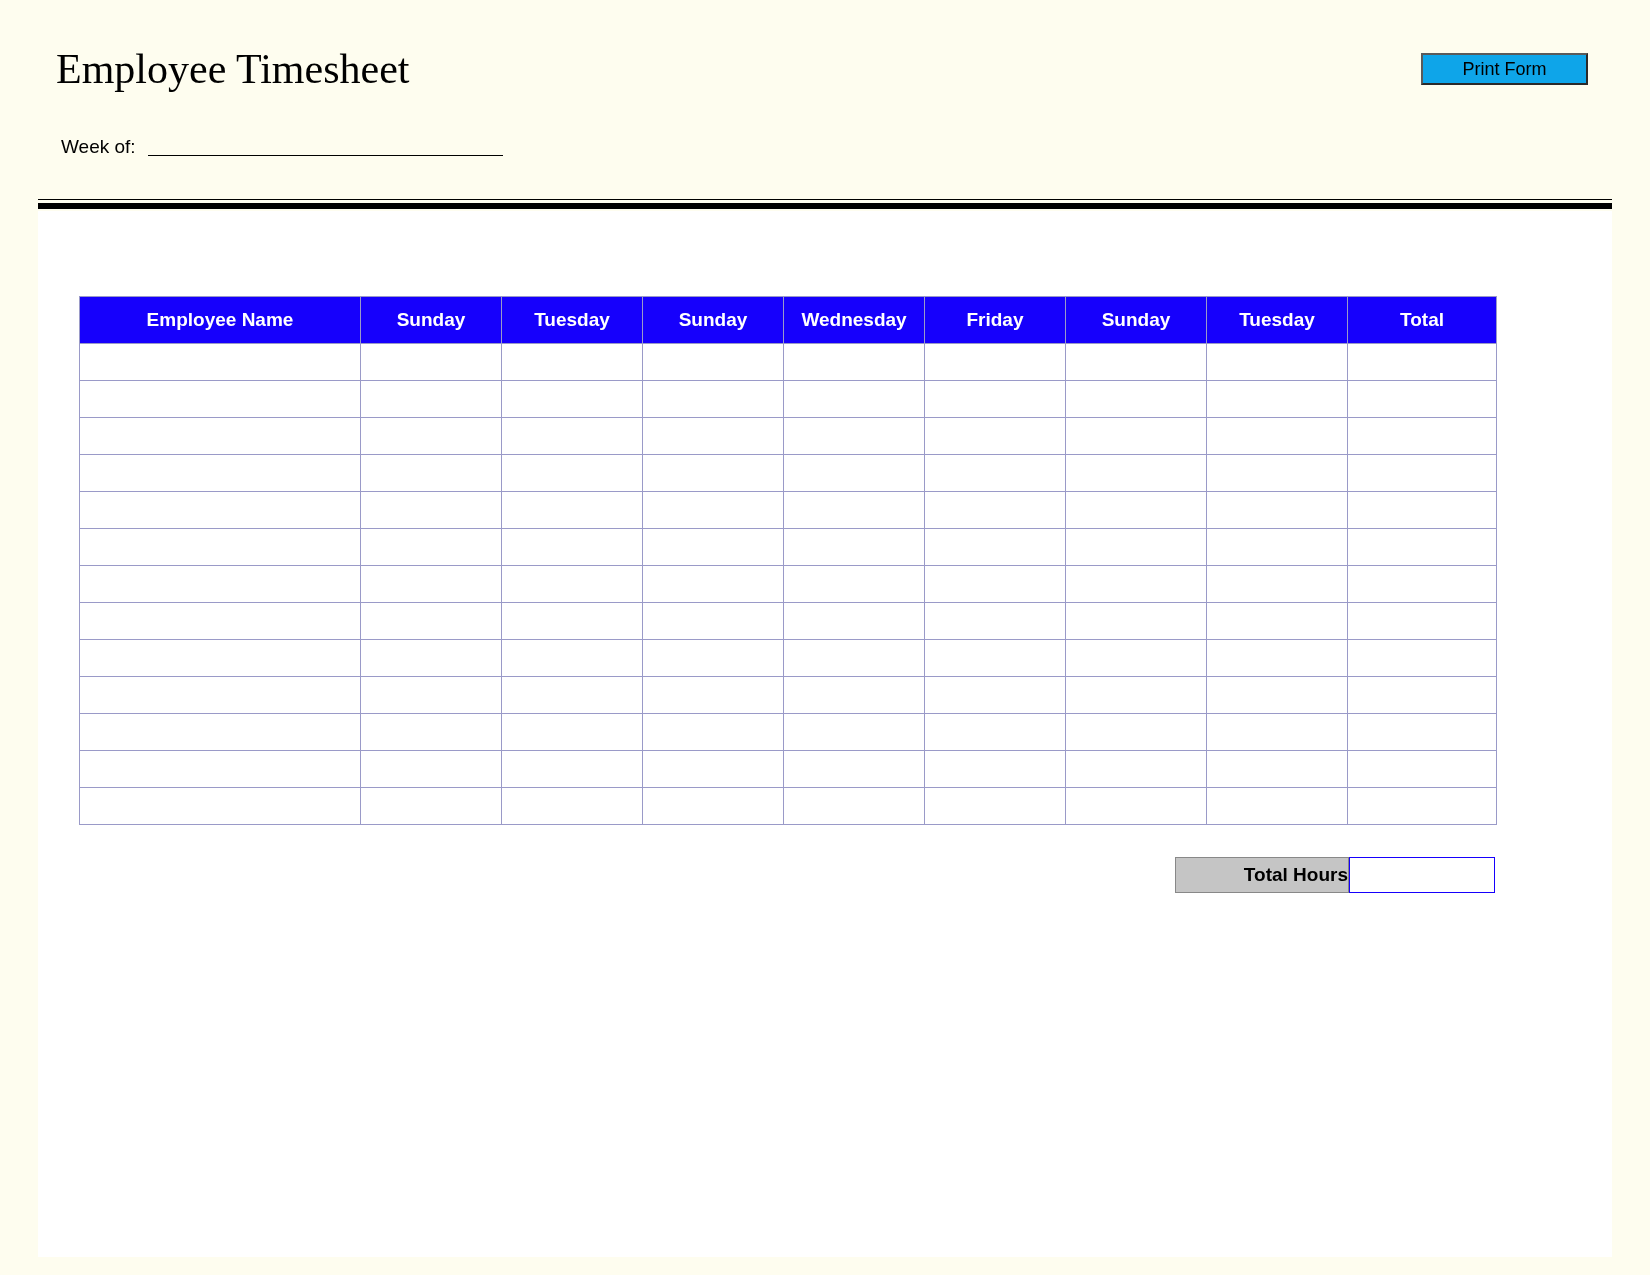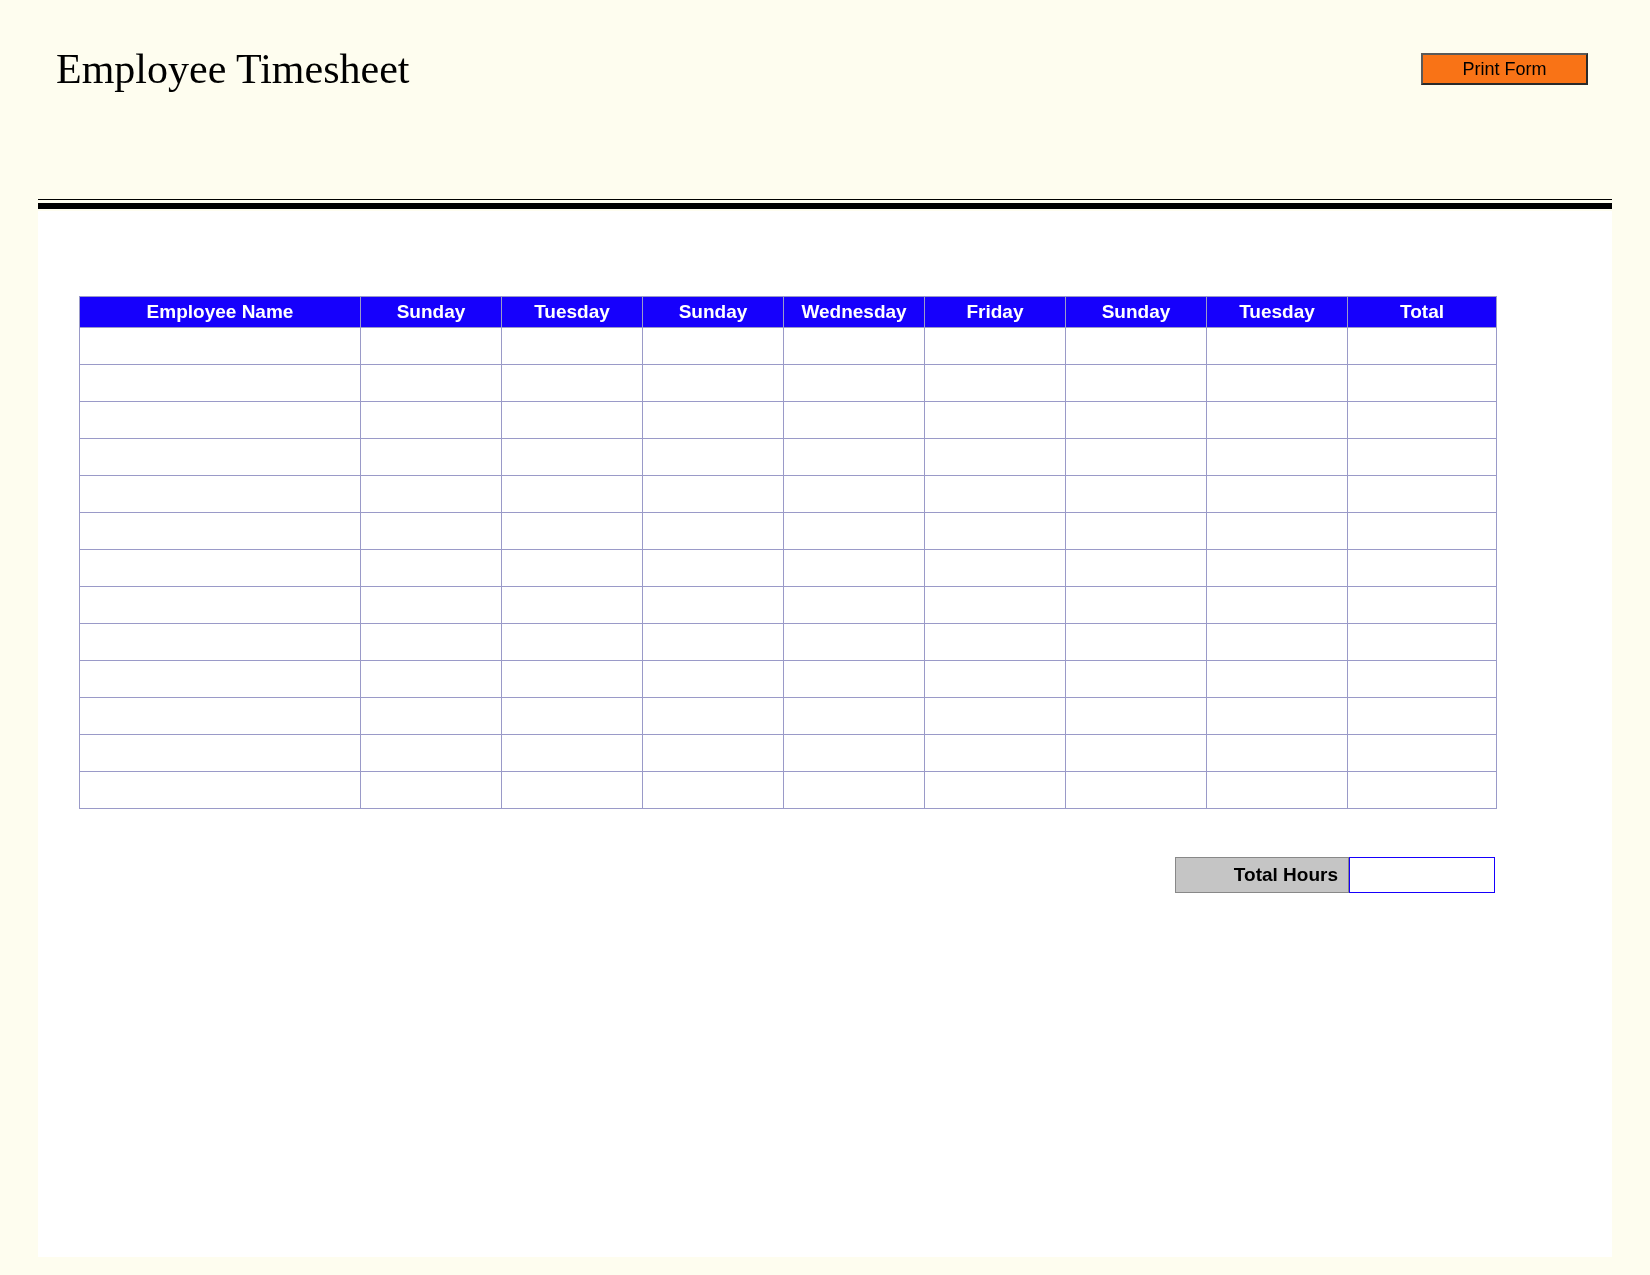--- a/index.html
+++ b/index.html
@@ -31,21 +31,21 @@
       font-weight: normal;
       color: #000;
       font-family: Georgia, 'Times New Roman', serif;
     }
     .print-button {
       position: absolute;
       top: 53px;
       right: 62px;
       width: 167px;
       height: 32px;
-      background: #f97316;
+      background: #0ea5e9;
       border: 1px solid #000;
       border-top: 2px solid #5a5a5a;
       border-left: 2px solid #5a5a5a;
       border-right: 2px solid #2a2a2a;
       border-bottom: 2px solid #2a2a2a;
       font-size: 18px;
       color: #000;
       cursor: pointer;
       font-family: Arial, sans-serif;
       display: flex;
@@ -95,21 +95,21 @@
     }
     table {
       border-collapse: collapse;
       width: 100%;
     }
     thead th {
       background: #1600fc;
       color: #ffffff;
       font-weight: bold;
       font-size: 19px;
-      padding: 4px 4px;
+      padding: 12px 4px;
       text-align: center;
       border: 1px solid #9a9ac8;
     }
     tbody td {
       border: 1px solid #9a9ac8;
       height: 37px;
       background: #ffffff;
     }
     .col-name { width: 281px; }
     .col-day { width: 141px; }
@@ -122,21 +122,20 @@
       align-items: stretch;
     }
     .total-hours-label {
       background: #c5c5c5;
       border: 1px solid #888;
       width: 174px;
       height: 36px;
       display: flex;
       align-items: center;
       justify-content: flex-end;
-      padding-right: 10px;
       font-size: 19px;
       font-weight: bold;
     }
     .total-hours-box {
       border: 1px solid #1600fc;
       width: 146px;
       height: 36px;
       background: #ffffff;
     }
     .authorized-row {
@@ -160,20 +159,24 @@
     }
   </style>
 </head>
 <body>
 
 <div class="page-wrapper">
 
   <div class="header-area">
     <h1 class="title">Employee Timesheet</h1>
     <button class="print-button">Print Form</button>
+    <div class="week-row">
+      <span class="week-label">Week of:</span>
+      <span class="week-underline"></span>
+    </div>
   </div>
 
   <div class="divider"></div>
 
   <div class="white-sheet"></div>
 
   <div class="table-container">
     <table>
       <thead>
         <tr>

